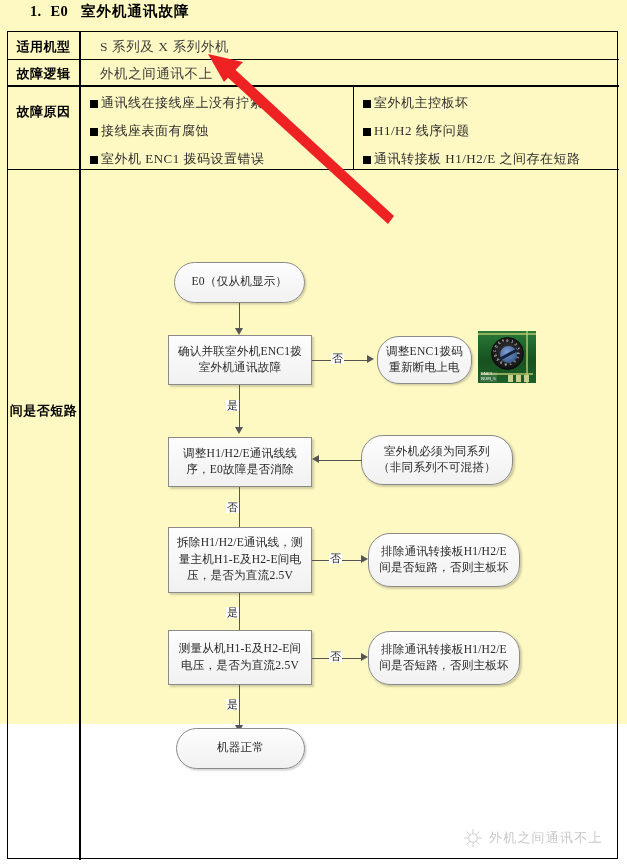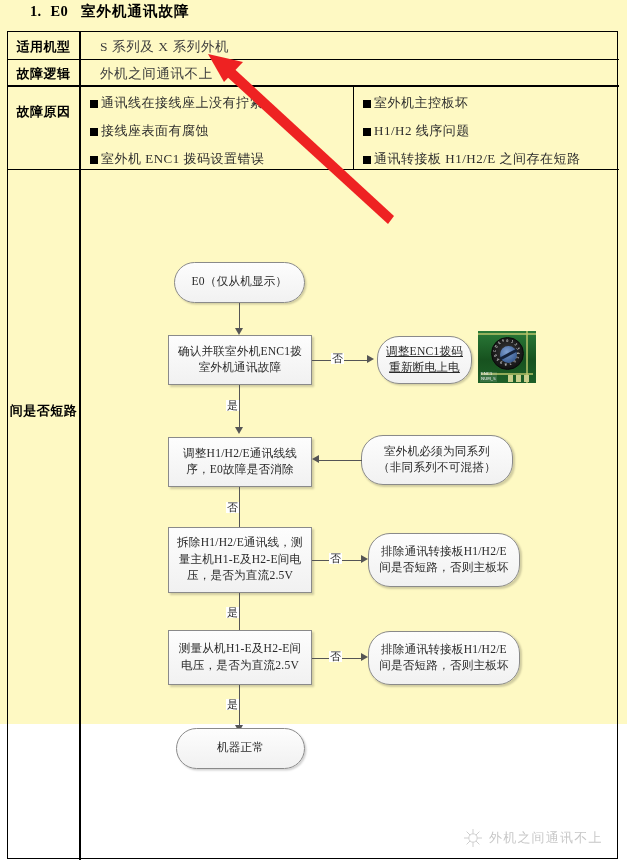--- a/index.html
+++ b/index.html
@@ -284,21 +284,21 @@
     <div class="node process" style="left:89px; top:198px; width:144px; height:50px;">
       <span class="txt" style="white-space:pre-line;">确认并联室外机ENC1拨
 室外机通讯故障</span>
     </div>
 
     <div class="edge h" style="left:233px; top:222.5px; width:55px;"></div>
     <div class="arrow-right" style="left:288px; top:218.2px;"></div>
     <div class="edge-label" style="left:252px; top:216px;">否</div>
 
     <div class="node terminal" style="left:298px; top:199px; width:95px; height:48px;">
-      <span class="txt" style="white-space:pre-line;text-decoration:underline;">调整ENC1拨码
+      <span class="txt" style="white-space:pre-line;">调整ENC1拨码
 重新断电上电</span>
     </div>
 
     <div class="edge v" style="left:160px; top:248px; height:43px;"></div>
     <div class="arrow-down" style="left:155.7px; top:290px;"></div>
     <div class="edge-label" style="left:147px; top:263px;">是</div>
 
     <div class="node process" style="left:89px; top:300px; width:144px; height:50px;">
       <span class="txt" style="white-space:pre-line;">调整H1/H2/E通讯线线
 序，E0故障是否消除</span>

